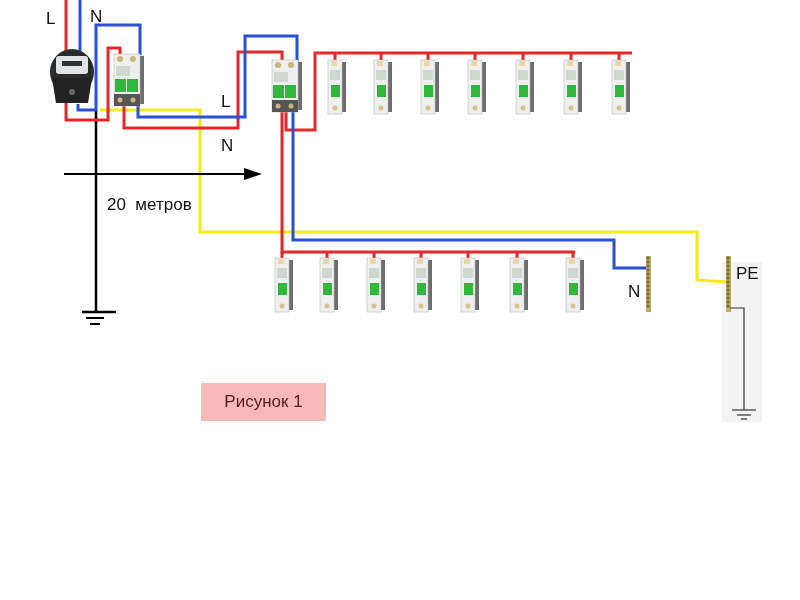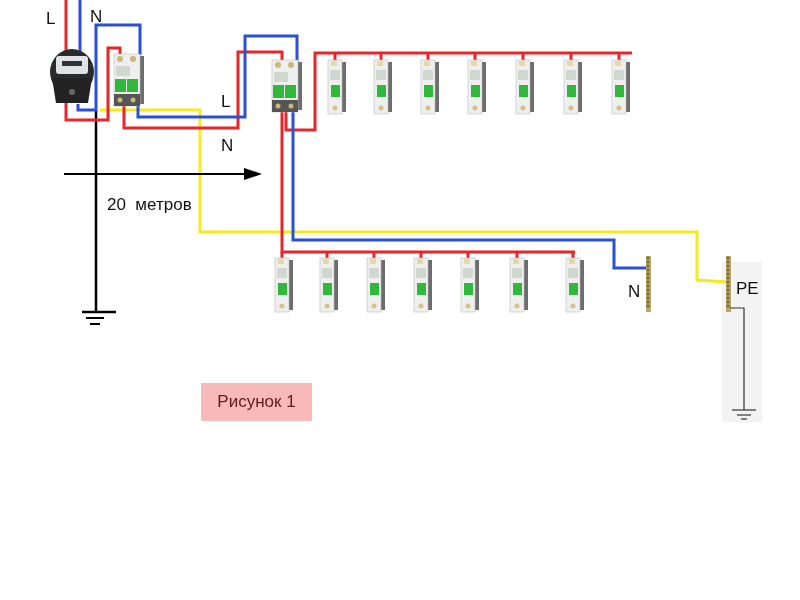--- a/index.html
+++ b/index.html
@@ -1,19 +1,19 @@
 <!DOCTYPE html>
 <html><head>
 <meta charset="utf-8">
 <style>
   html,body{margin:0;padding:0;background:#fff;}
   #stage{position:relative;width:800px;height:600px;overflow:hidden;background:#fff;font-family:"Liberation Sans",sans-serif;}
   svg{position:absolute;left:0;top:0;}
   .lbl{position:absolute;font-size:17px;color:#111;font-family:"Liberation Sans",sans-serif;line-height:1;}
-  .caption{position:absolute;left:201px;top:383px;width:111px;height:38px;background:#f7b9b9;color:#5a2020;font-size:17px;display:flex;align-items:center;justify-content:center;font-family:"Liberation Sans",sans-serif;}
+  .caption{position:absolute;left:201px;top:383px;width:125px;height:38px;background:#f7b9b9;color:#5a2020;font-size:17px;display:flex;align-items:center;justify-content:center;font-family:"Liberation Sans",sans-serif;}
   .pe-bg{position:absolute;left:722px;top:262px;width:40px;height:160px;background:#f3f3f3;}
 </style>
 </head>
 <body>
 
 <div id="stage">
   <div class="pe-bg"></div>
   <svg id="wires" width="800" height="600">
       <polyline points="100,110 200,110 200,232 697,232 697,280 728,282" fill="none" stroke="#f4ec1a" stroke-width="3" stroke-linejoin="miter"></polyline>
       <polyline points="96,110 96,312" fill="none" stroke="#000000" stroke-width="2.5" stroke-linejoin="miter"></polyline>
@@ -218,16 +218,16 @@
       <line x1="86" y1="318" x2="104" y2="318" stroke="#000" stroke-width="2"></line>
       <line x1="90" y1="324" x2="100" y2="324" stroke="#000" stroke-width="2"></line>
     </svg>
 
   <span class="lbl" style="left:46px;top:10px;">L</span>
   <span class="lbl" style="left:90px;top:8px;">N</span>
   <span class="lbl" style="left:221px;top:93px;">L</span>
   <span class="lbl" style="left:221px;top:137px;">N</span>
   <span class="lbl" style="left:107px;top:196px;white-space:pre;">20  метров</span>
   <span class="lbl" style="left:628px;top:283px;">N</span>
-  <span class="lbl" style="left:736px;top:280px;">PE</span>
+  <span class="lbl" style="left:736px;top:265px;">PE</span>
 
   <div class="caption">Рисунок 1</div>
 </div>
 
 </body></html>

